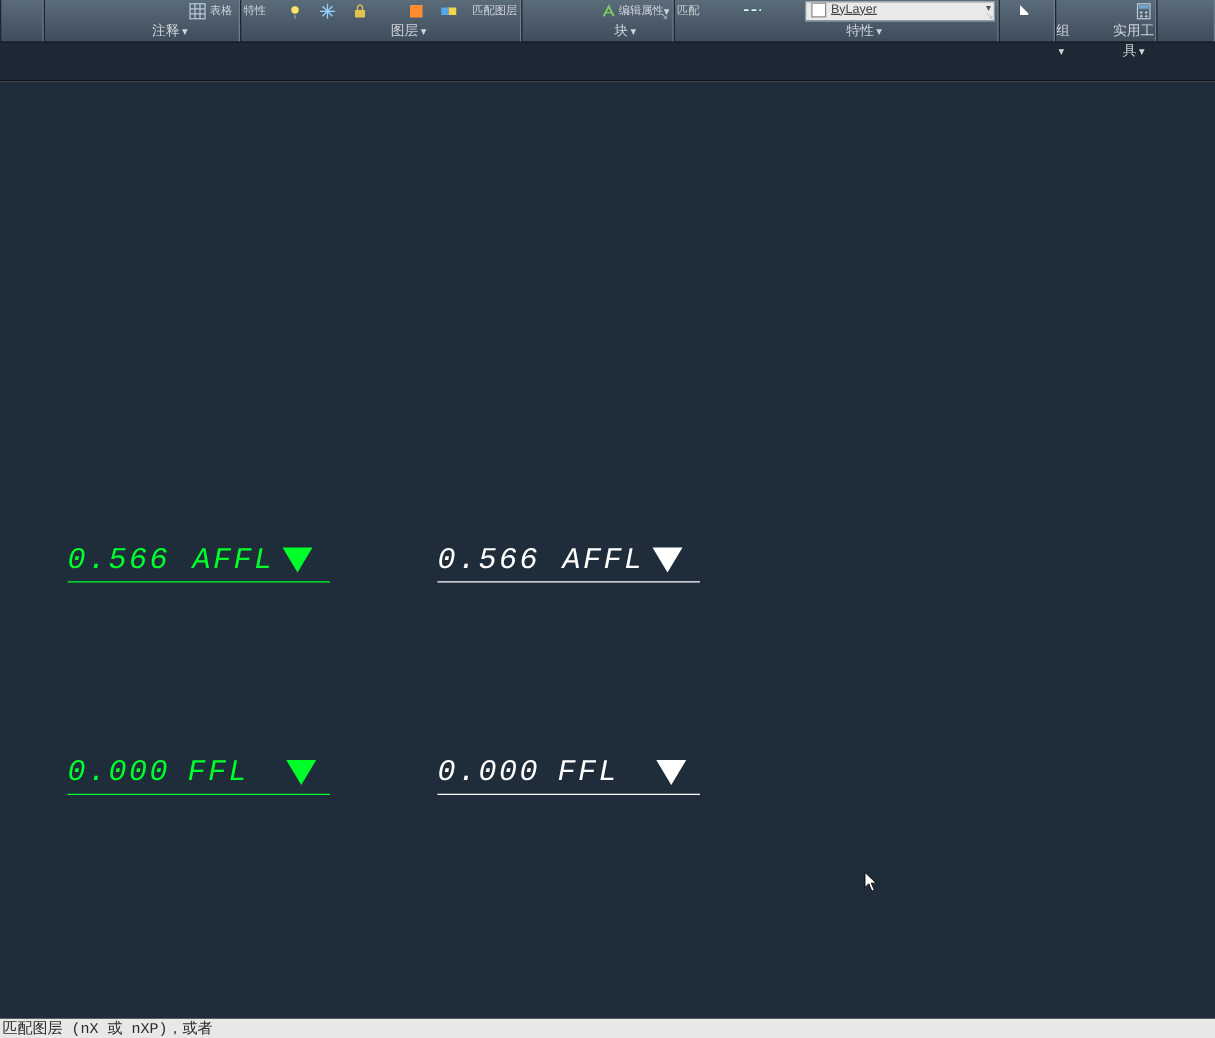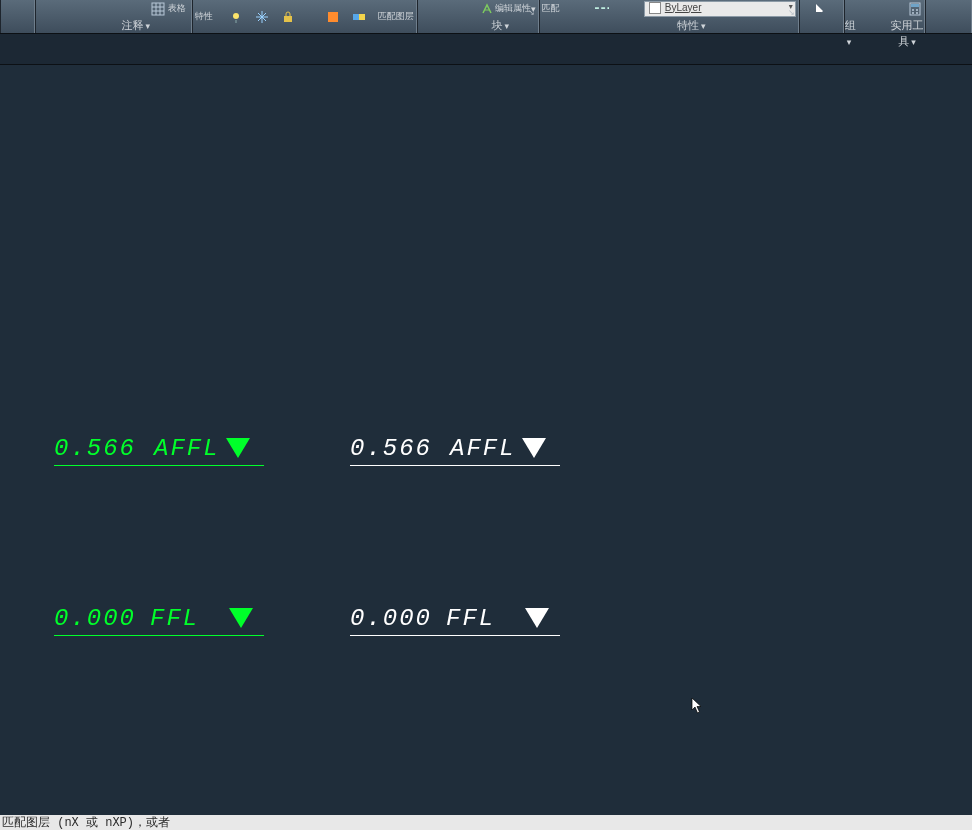--- a/index.html
+++ b/index.html
@@ -91,20 +91,21 @@
           </svg>
         </span>
       <span class="small-btn">
           <svg viewBox="0 0 14 14">
             <rect x="1" y="4" width="6" height="6" fill="#56a6e8"></rect>
             <rect x="7" y="4" width="6" height="6" fill="#f3d44b"></rect>
           </svg>
         </span>
       <span class="mini">匹配图层</span>
     </div>
+    <div class="panel-label"><span>图层</span><span class="dd"></span></div>
   </div>
 
   <div class="panel" style="width:135px;">
     <div class="panel-body" style="justify-content:flex-end;">
       <span class="small-btn">
           <svg viewBox="0 0 14 14">
             <path d="M2 11 L6 3 L10 11" fill="none" stroke="#7ecb5f" stroke-width="1.5"></path>
             <line x1="3.5" y1="8" x2="8.5" y2="8" stroke="#7ecb5f"></line>
           </svg>
         </span>

